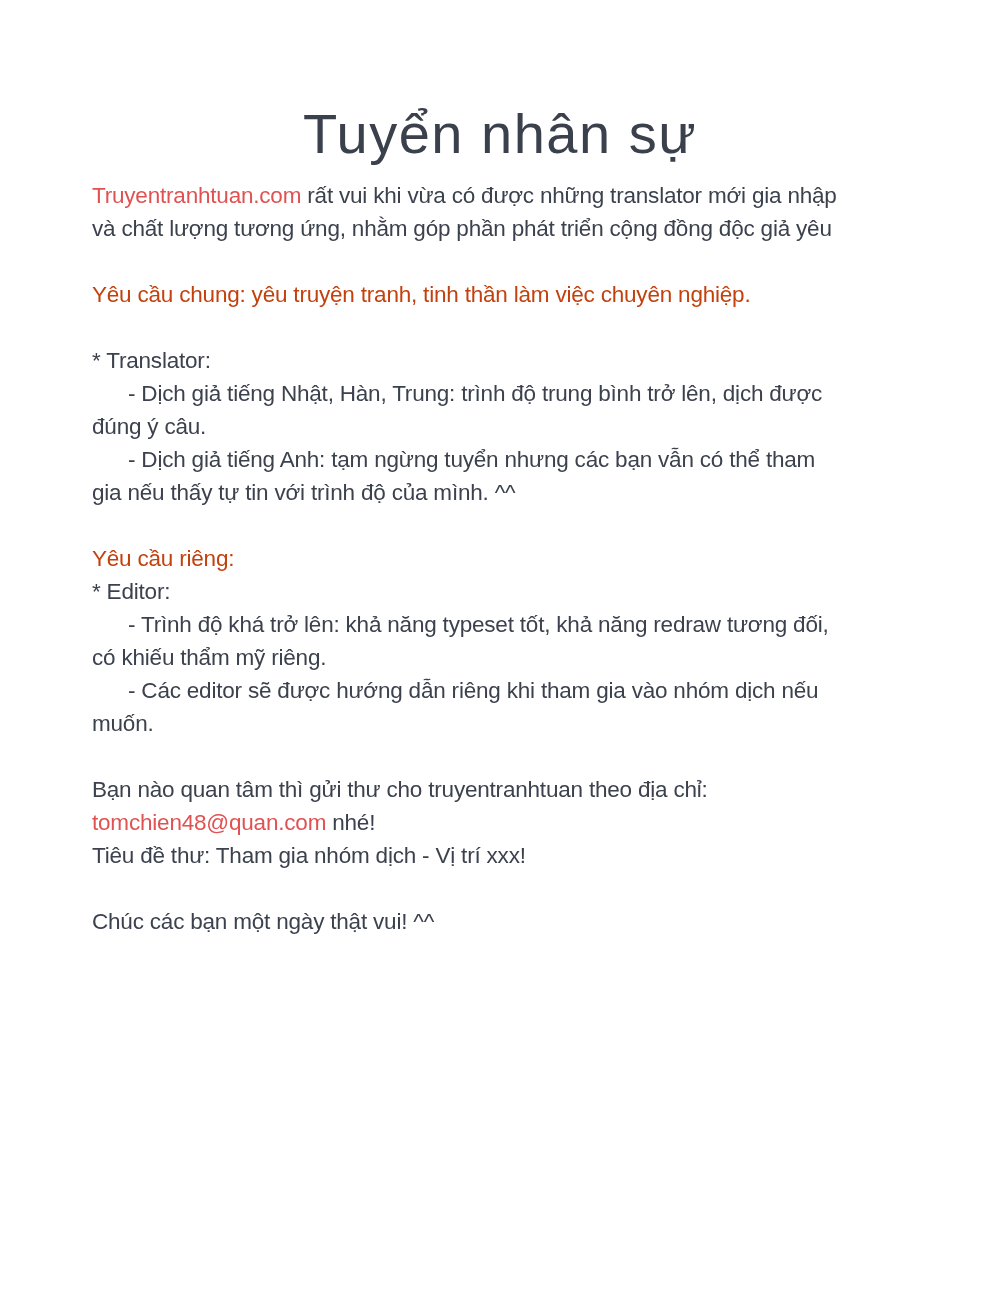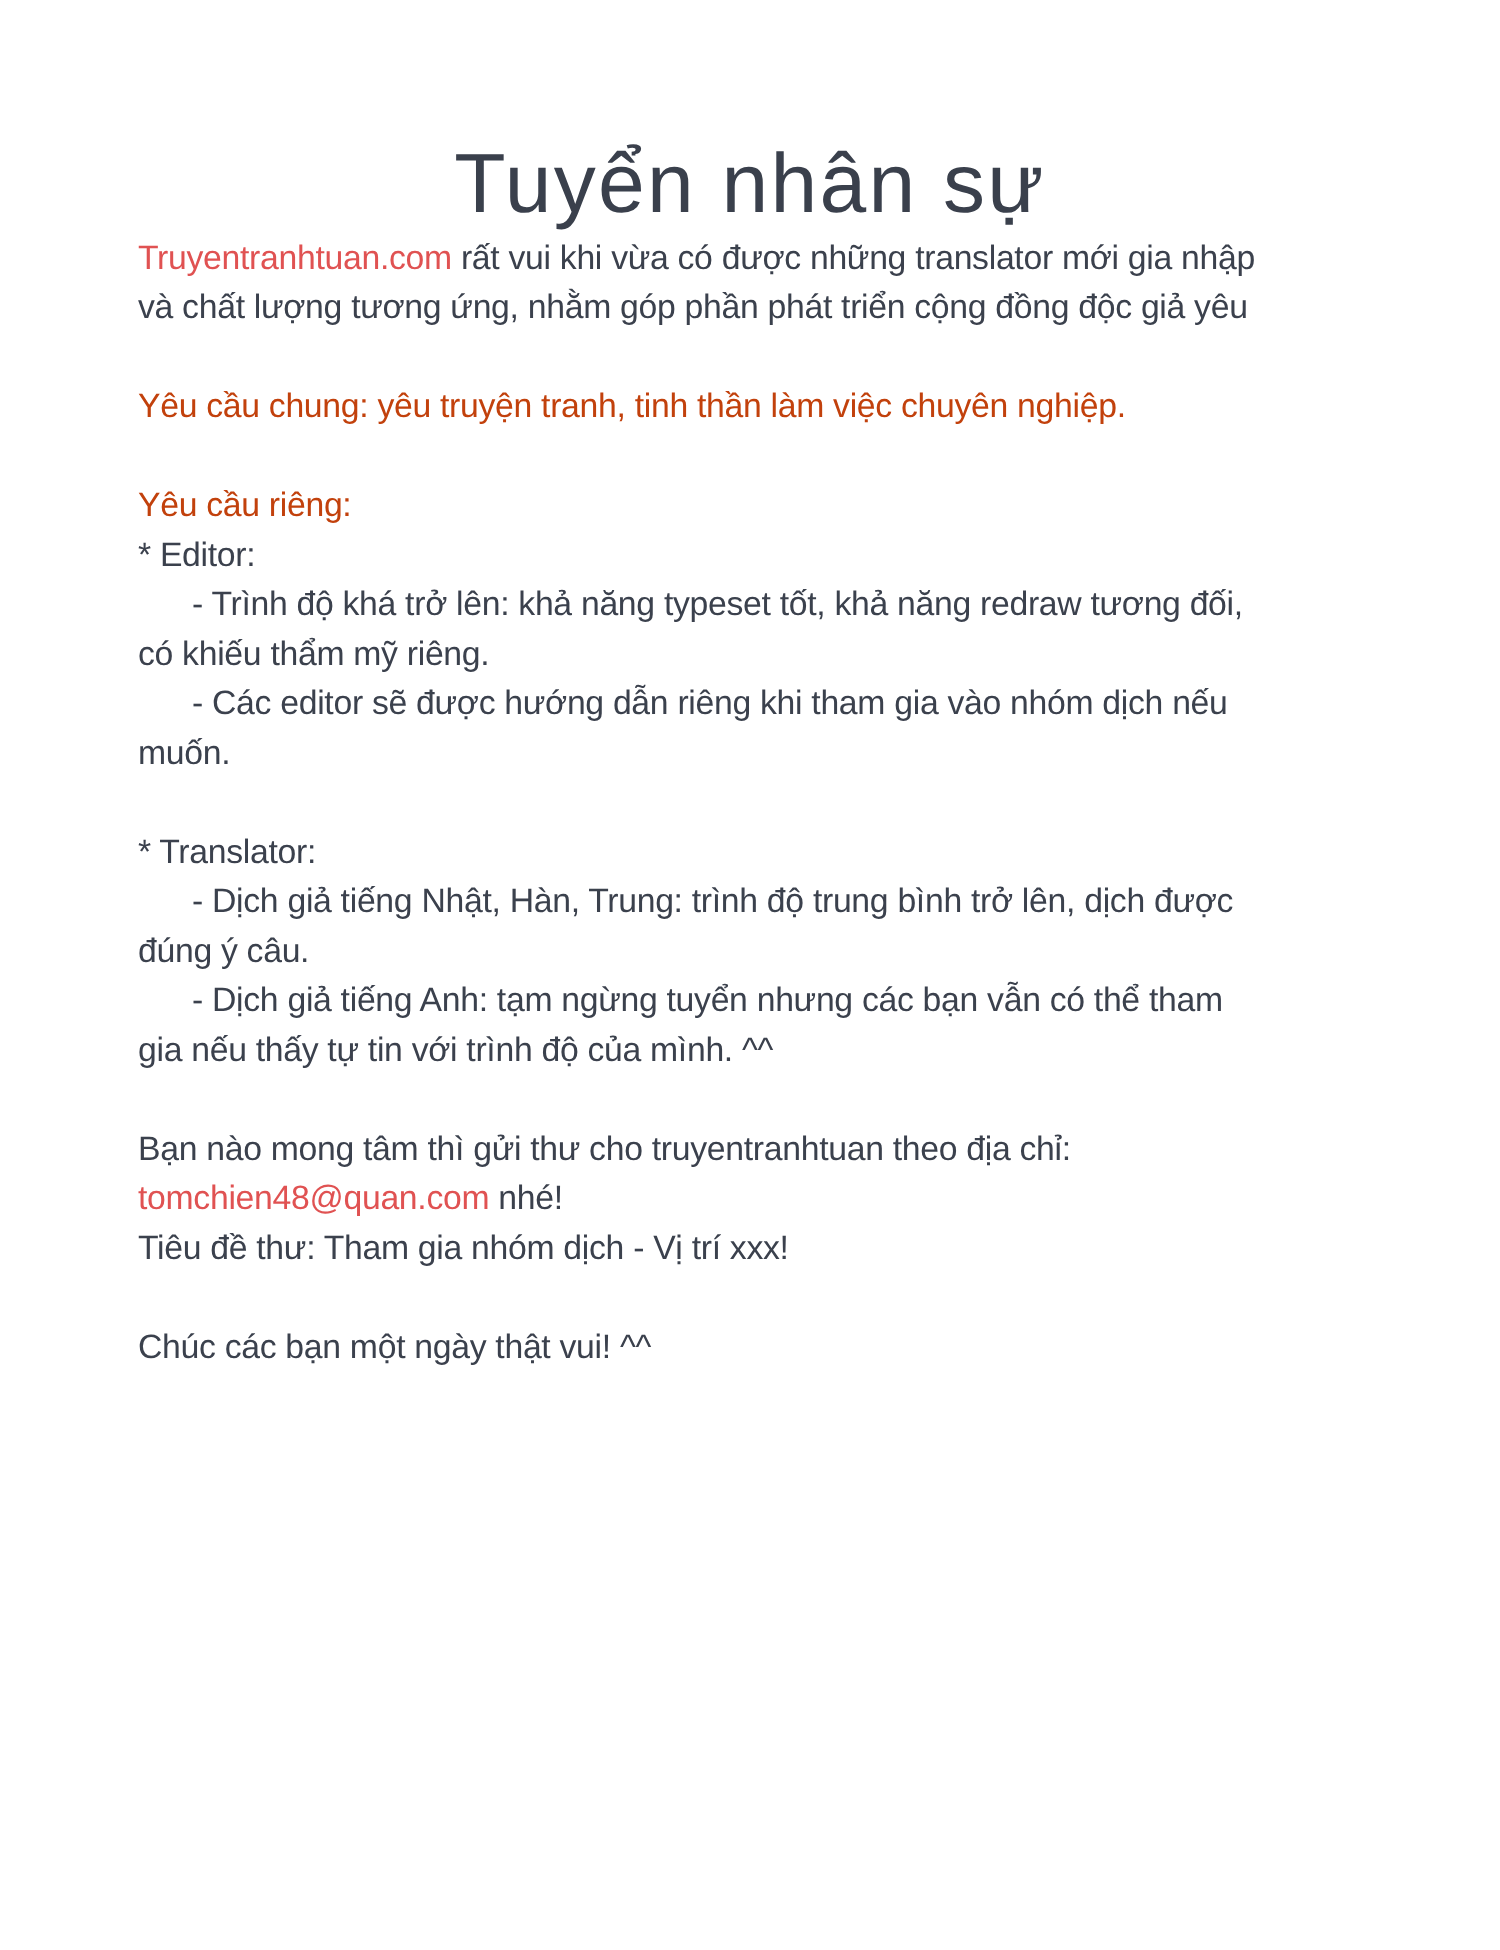--- a/index.html
+++ b/index.html
@@ -14,21 +14,21 @@
     color: #3b414d;
     overflow: hidden;
   }
   .page {
     width: 1000px;
     height: 1300px;
     box-sizing: border-box;
     padding: 0 92px;
   }
   .doc-title {
-    margin: 0;
+    margin: 12px;
     padding-top: 88px;
     text-align: center;
     font-size: 56px;
     font-weight: 300;
     letter-spacing: 1.5px;
     color: #3a404c;
     line-height: 1.2;
   }
   .content {
     font-size: 22.5px;
@@ -65,38 +65,38 @@
     <div class="block">
       <div class="line"><a class="link">Truyentranhtuan.com</a><span> rất vui khi vừa có được những translator mới gia nhập</span></div>
       <div class="line">và chất lượng tương ứng, nhằm góp phần phát triển cộng đồng độc giả yêu</div>
     </div>
 
     <div class="block">
       <div class="line red">Yêu cầu chung: yêu truyện tranh, tinh thần làm việc chuyên nghiệp.</div>
     </div>
 
     <div class="block">
+      <div class="line">* Translator:</div>
+      <div class="line indent">- Dịch giả tiếng Nhật, Hàn, Trung: trình độ trung bình trở lên, dịch được</div>
+      <div class="line">đúng ý câu.</div>
+      <div class="line indent">- Dịch giả tiếng Anh: tạm ngừng tuyển nhưng các bạn vẫn có thể tham</div>
+      <div class="line">gia nếu thấy tự tin với trình độ của mình. ^^</div>
+    </div>
+
+    <div class="block">
       <div class="line red">Yêu cầu riêng:</div>
       <div class="line">* Editor:</div>
       <div class="line indent">- Trình độ khá trở lên: khả năng typeset tốt, khả năng redraw tương đối,</div>
       <div class="line">có khiếu thẩm mỹ riêng.</div>
       <div class="line indent">- Các editor sẽ được hướng dẫn riêng khi tham gia vào nhóm dịch nếu</div>
       <div class="line">muốn.</div>
     </div>
 
     <div class="block">
-      <div class="line">* Translator:</div>
-      <div class="line indent">- Dịch giả tiếng Nhật, Hàn, Trung: trình độ trung bình trở lên, dịch được</div>
-      <div class="line">đúng ý câu.</div>
-      <div class="line indent">- Dịch giả tiếng Anh: tạm ngừng tuyển nhưng các bạn vẫn có thể tham</div>
-      <div class="line">gia nếu thấy tự tin với trình độ của mình. ^^</div>
-    </div>
-
-    <div class="block">
-      <div class="line">Bạn nào mong tâm thì gửi thư cho truyentranhtuan theo địa chỉ:</div>
+      <div class="line">Bạn nào quan tâm thì gửi thư cho truyentranhtuan theo địa chỉ:</div>
       <div class="line"><a class="link">tomchien48@quan.com</a><span> nhé!</span></div>
       <div class="line">Tiêu đề thư: Tham gia nhóm dịch - Vị trí xxx!</div>
     </div>
 
     <div class="block">
       <div class="line">Chúc các bạn một ngày thật vui! ^^</div>
     </div>
 
   </div>
 </div>

